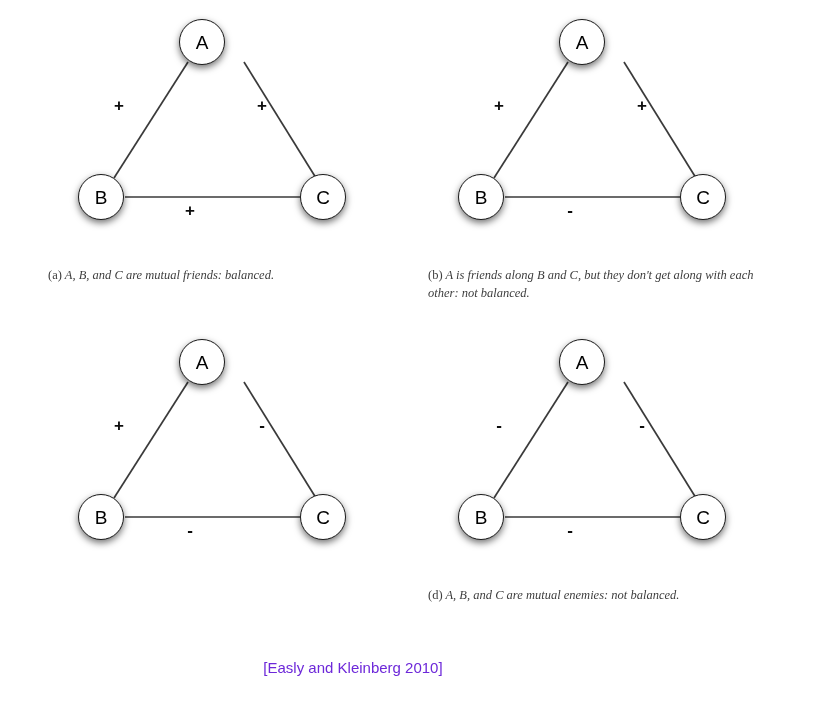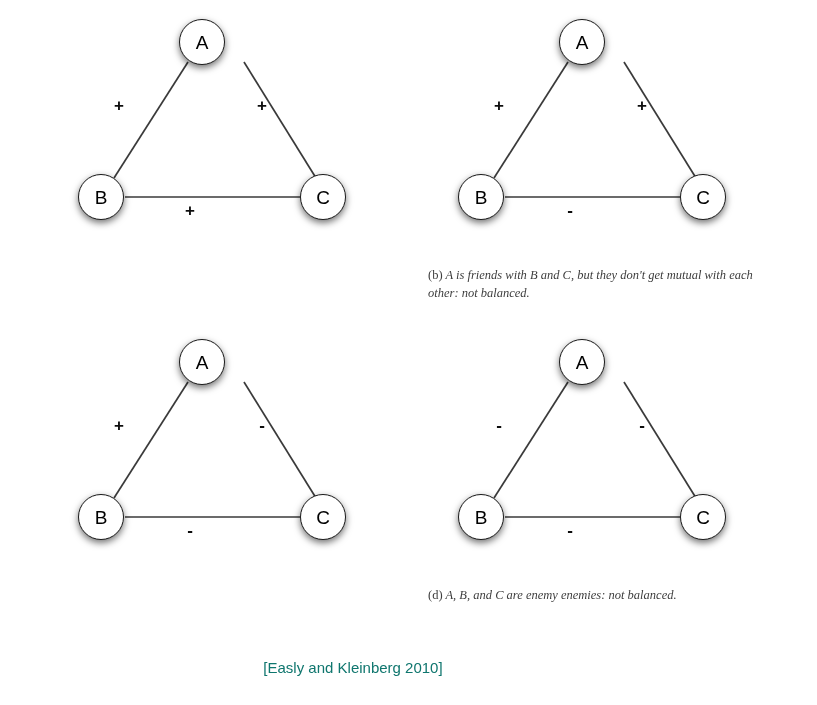--- a/index.html
+++ b/index.html
@@ -97,21 +97,21 @@
   }
 
   #citation {
     position: absolute;
     left: 0;
     top: 659px;
     width: 706px;
     text-align: center;
     font-family: "Liberation Sans", sans-serif;
     font-size: 15px;
-    color: #0f766e;
+    color: #6d28d9;
   }
 </style>
 </head>
 <body>
 
 <div id="figure-root">
 
   <div class="panel panel-a">
     <div class="triad">
       <svg width="380" height="250">
@@ -125,20 +125,21 @@
       <div class="node node-b">
           <span>B</span>
         </div>
       <div class="node node-c">
           <span>C</span>
         </div>
       <div class="sign sign-ab">+</div>
       <div class="sign sign-ac">+</div>
       <div class="sign sign-bc">+</div>
     </div>
+    <div class="caption"><span class="tag">(a)</span> <span>A, B, and C are mutual friends: balanced.</span></div>
   </div>
 
   <div class="panel panel-b">
     <div class="triad">
       <svg width="380" height="250">
         <line x1="160" y1="54" x2="86" y2="170" stroke="#3a3a3a" stroke-width="1.7"></line>
         <line x1="216" y1="54" x2="288" y2="170" stroke="#3a3a3a" stroke-width="1.7"></line>
         <line x1="97" y1="189" x2="272" y2="189" stroke="#3a3a3a" stroke-width="1.7"></line>
       </svg>
       <div class="node node-a">
@@ -147,21 +148,21 @@
       <div class="node node-b">
           <span>B</span>
         </div>
       <div class="node node-c">
           <span>C</span>
         </div>
       <div class="sign sign-ab">+</div>
       <div class="sign sign-ac">+</div>
       <div class="sign sign-bc">-</div>
     </div>
-    <div class="caption"><span class="tag">(b)</span> <span>A is friends with B and C, but they don't get mutual with each other: not balanced.</span></div>
+    <div class="caption"><span class="tag">(b)</span> <span>A is friends along B and C, but they don't get along with each other: not balanced.</span></div>
   </div>
 
   <div class="panel panel-c">
     <div class="triad">
       <svg width="380" height="250">
         <line x1="160" y1="54" x2="86" y2="170" stroke="#3a3a3a" stroke-width="1.7"></line>
         <line x1="216" y1="54" x2="288" y2="170" stroke="#3a3a3a" stroke-width="1.7"></line>
         <line x1="97" y1="189" x2="272" y2="189" stroke="#3a3a3a" stroke-width="1.7"></line>
       </svg>
       <div class="node node-a">
@@ -192,18 +193,18 @@
       <div class="node node-b">
           <span>B</span>
         </div>
       <div class="node node-c">
           <span>C</span>
         </div>
       <div class="sign sign-ab">-</div>
       <div class="sign sign-ac">-</div>
       <div class="sign sign-bc">-</div>
     </div>
-    <div class="caption"><span class="tag">(d)</span> <span>A, B, and C are enemy enemies: not balanced.</span></div>
+    <div class="caption"><span class="tag">(d)</span> <span>A, B, and C are mutual enemies: not balanced.</span></div>
   </div>
 
   <div id="citation">[Easly and Kleinberg 2010]</div>
 
 </div>
 
 </body></html>

